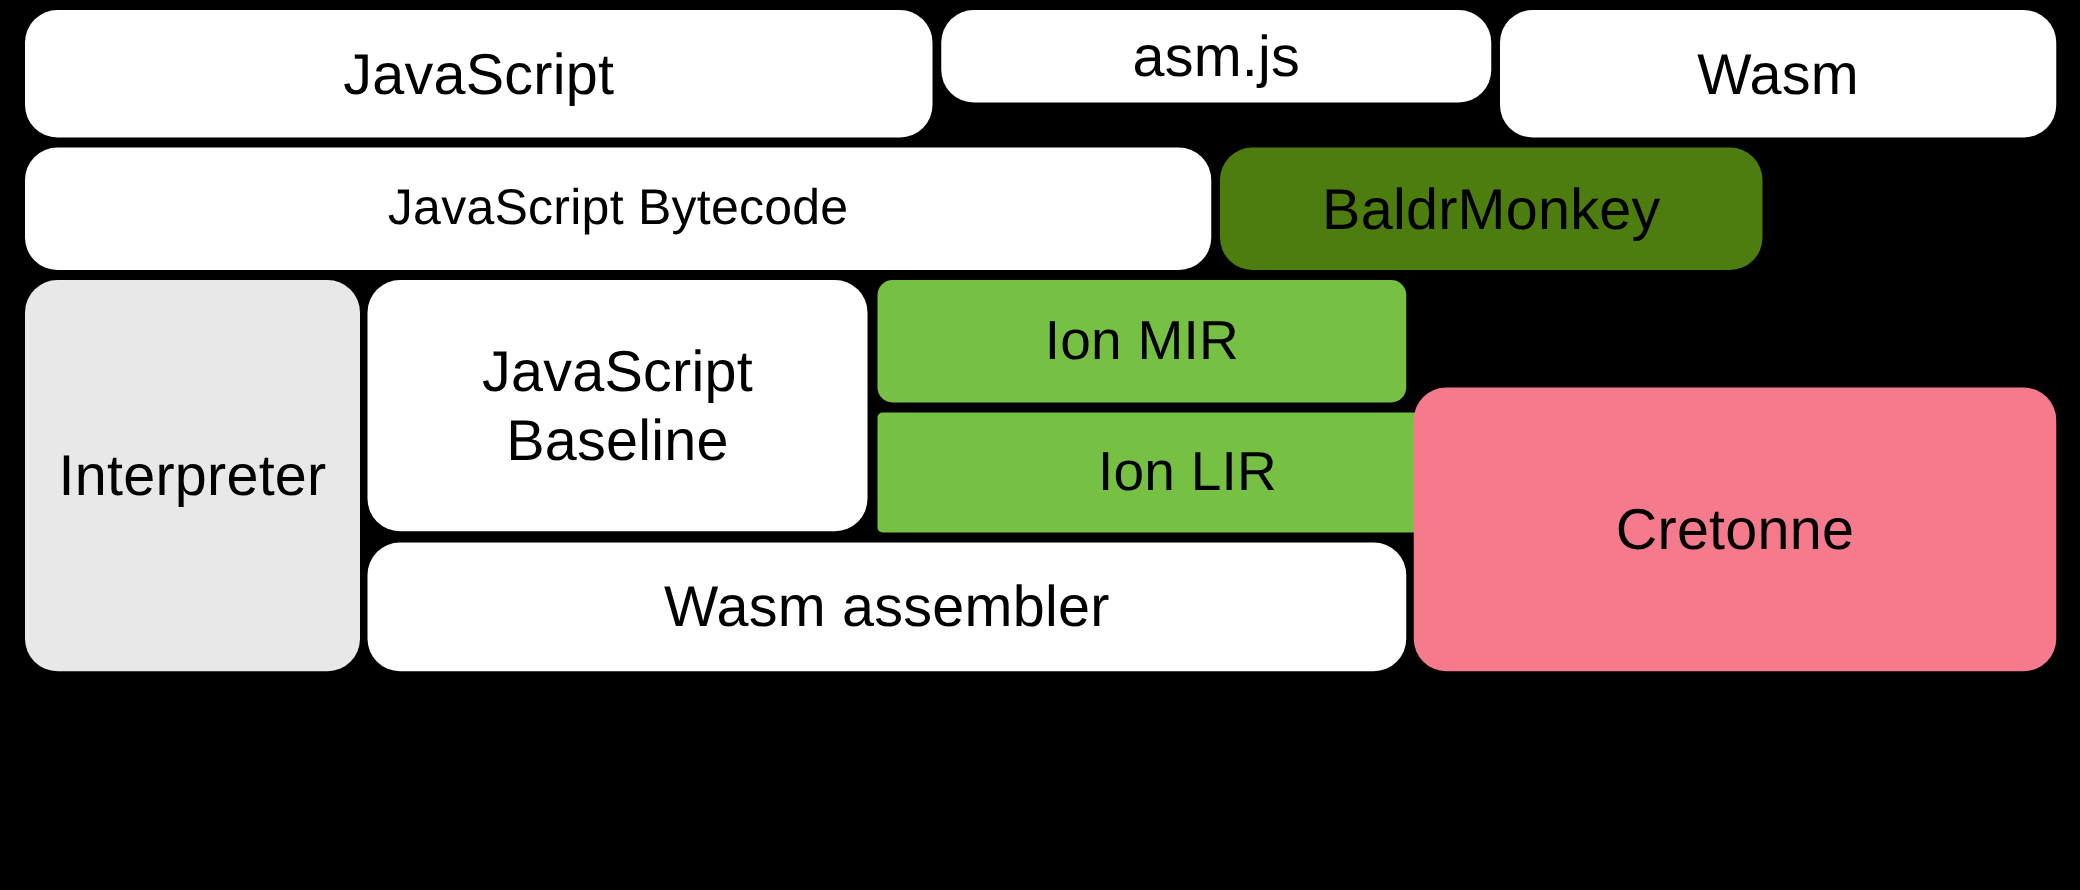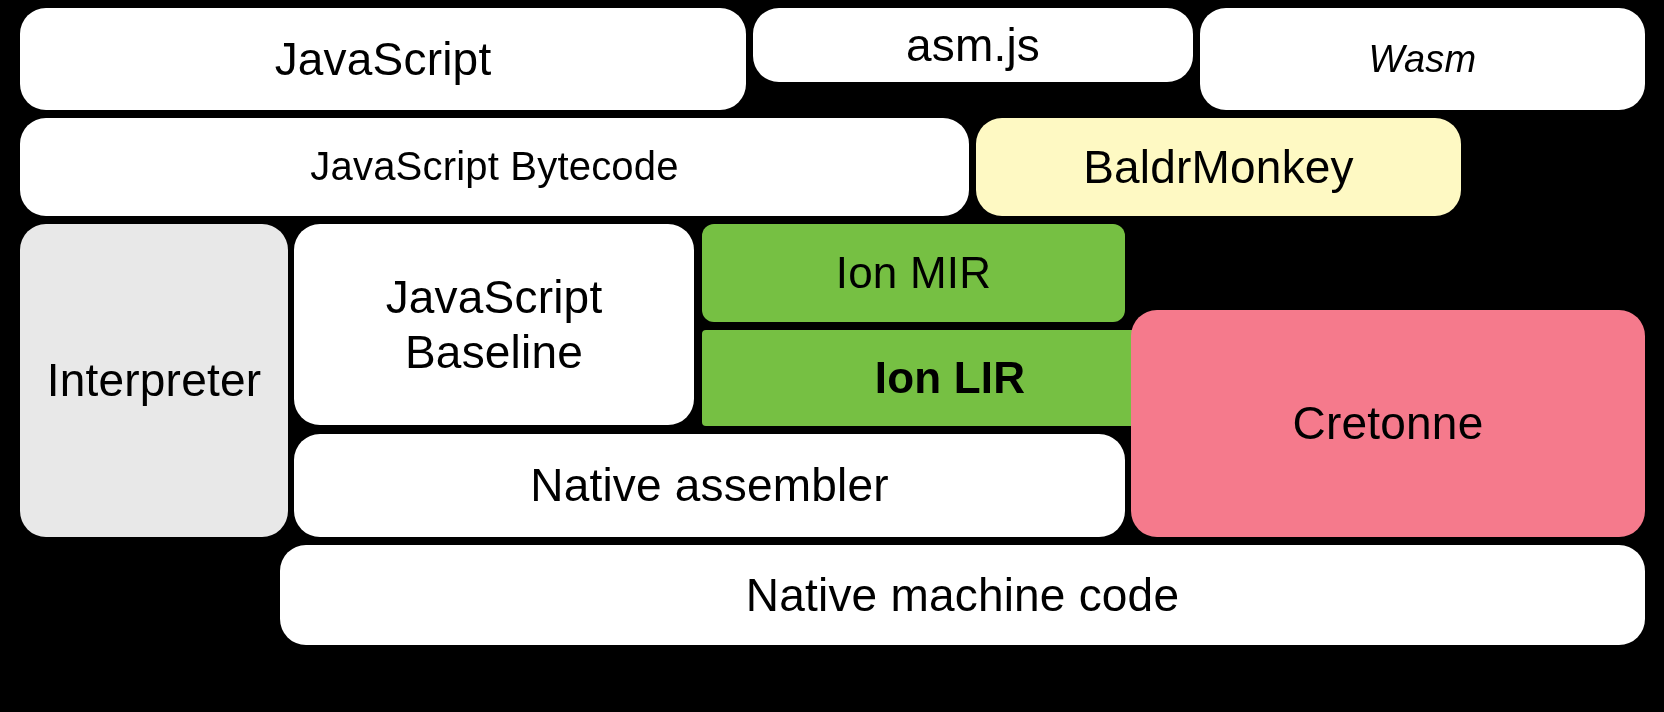--- a/index.html
+++ b/index.html
@@ -28,24 +28,23 @@
     letter-spacing: 0.2px;
     user-select: none;
   }
 </style>
 </head>
 <body>
 
 <div id="stage" style="background: rgb(0, 0, 0);">
     <div class="box" style="left: 20px; top: 8px; width: 726px; height: 102px; background: rgb(255, 255, 255); color: rgb(0, 0, 0); font-size: 46px; border-radius: 26px;">JavaScript</div>
     <div class="box" style="left: 753px; top: 8px; width: 440px; height: 74px; background: rgb(255, 255, 255); color: rgb(0, 0, 0); font-size: 46px; border-radius: 26px;">asm.js</div>
-    <div class="box" style="left: 1200px; top: 8px; width: 445px; height: 102px; background: rgb(255, 255, 255); color: rgb(0, 0, 0); font-size: 38px; border-radius: 26px; font-style: italic;">Wasm</div>
+    <div class="box" style="left: 1200px; top: 8px; width: 445px; height: 102px; background: rgb(255, 255, 255); color: rgb(0, 0, 0); font-size: 46px; border-radius: 26px;">Wasm</div>
     <div class="box" style="left: 20px; top: 118px; width: 949px; height: 98px; background: rgb(255, 255, 255); color: rgb(0, 0, 0); font-size: 40px; border-radius: 26px;">JavaScript Bytecode</div>
-    <div class="box" style="left: 976px; top: 118px; width: 485px; height: 98px; background: #fef9c3; color: rgb(0, 0, 0); font-size: 46px; border-radius: 26px;">BaldrMonkey</div>
+    <div class="box" style="left: 976px; top: 118px; width: 434px; height: 98px; background: #4d7c0f; color: rgb(0, 0, 0); font-size: 46px; border-radius: 26px;">BaldrMonkey</div>
     <div class="box" style="left: 20px; top: 224px; width: 268px; height: 313px; background: rgb(232, 232, 232); color: rgb(0, 0, 0); font-size: 46px; border-radius: 26px;">Interpreter</div>
     <div class="box" style="left: 294px; top: 224px; width: 400px; height: 201px; background: rgb(255, 255, 255); color: rgb(0, 0, 0); font-size: 46px; border-radius: 26px;">JavaScript
 Baseline</div>
     <div class="box" style="left: 702px; top: 224px; width: 423px; height: 98px; background: rgb(118, 192, 67); color: rgb(0, 0, 0); font-size: 44px; border-radius: 12px;">Ion MIR</div>
-    <div class="box" style="left: 702px; top: 330px; width: 496px; height: 96px; background: rgb(118, 192, 67); color: rgb(0, 0, 0); font-size: 44px; border-radius: 4px; font-weight: bold;">Ion LIR</div>
+    <div class="box" style="left: 702px; top: 330px; width: 496px; height: 96px; background: rgb(118, 192, 67); color: rgb(0, 0, 0); font-size: 44px; border-radius: 4px;">Ion LIR</div>
     <div class="box" style="left: 1131px; top: 310px; width: 514px; height: 227px; background: rgb(245, 122, 140); color: rgb(0, 0, 0); font-size: 46px; border-radius: 26px;">Cretonne</div>
-    <div class="box" style="left: 294px; top: 434px; width: 831px; height: 103px; background: rgb(255, 255, 255); color: rgb(0, 0, 0); font-size: 46px; border-radius: 26px;">Native assembler</div>
-    <div class="box" style="left: 280px; top: 545px; width: 1365px; height: 100px; background: rgb(255, 255, 255); color: rgb(0, 0, 0); font-size: 46px; border-radius: 26px;">Native machine code</div>
+    <div class="box" style="left: 294px; top: 434px; width: 831px; height: 103px; background: rgb(255, 255, 255); color: rgb(0, 0, 0); font-size: 46px; border-radius: 26px;">Wasm assembler</div>
   </div>
 
 </body></html>

